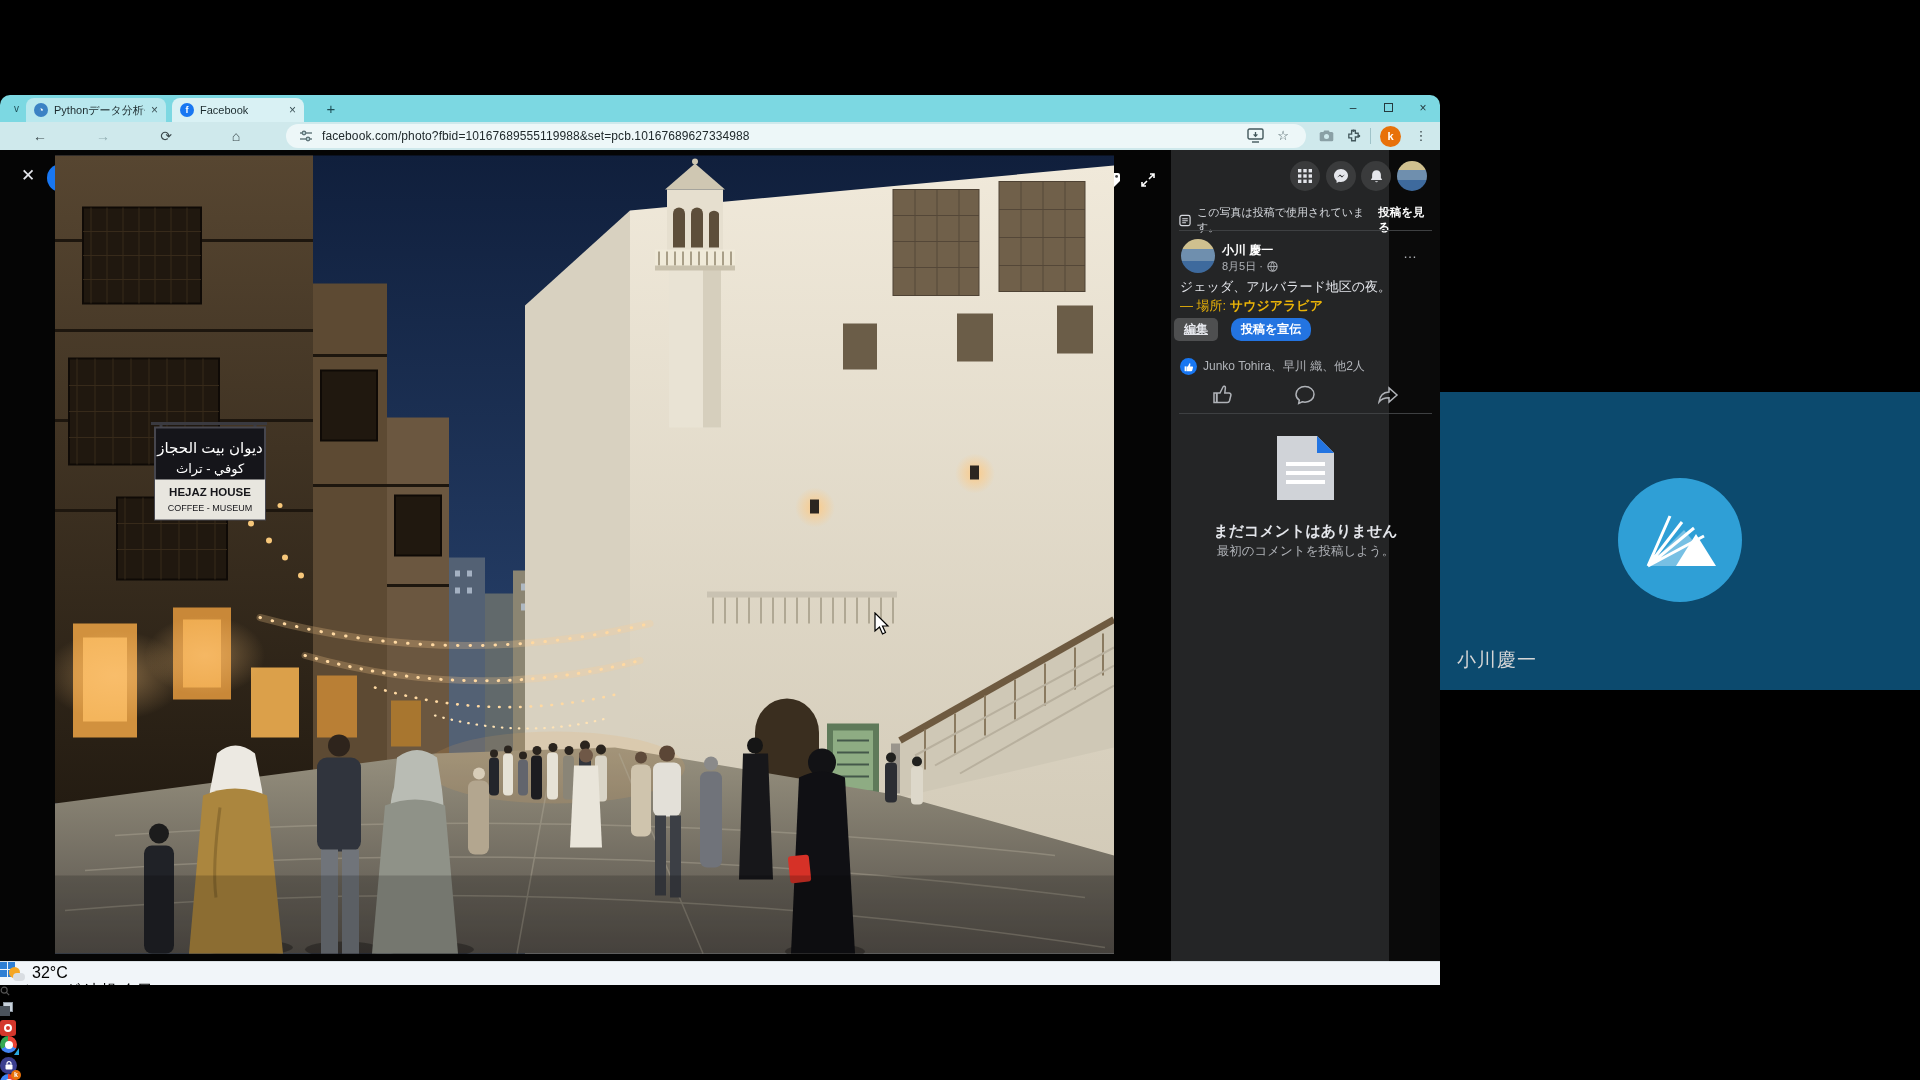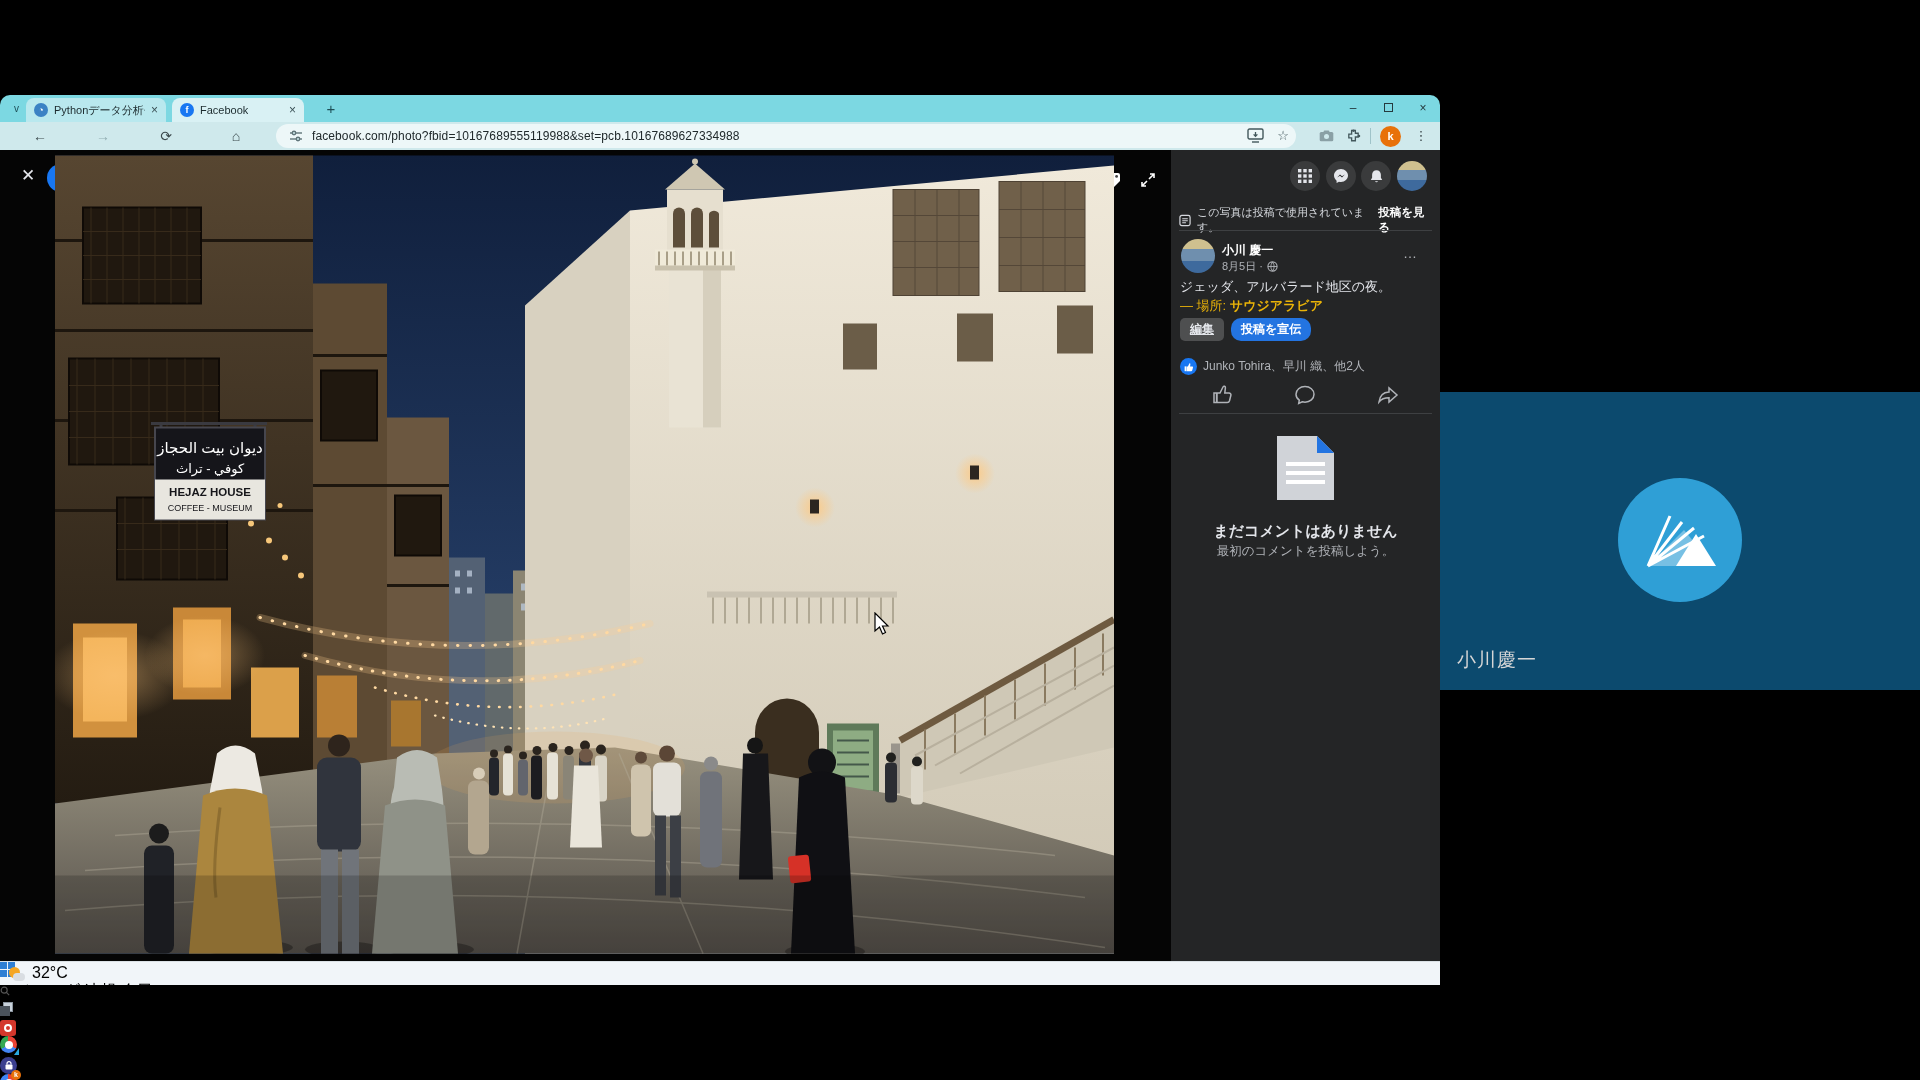--- a/index.html
+++ b/index.html
@@ -16,52 +16,52 @@
   .tab.active { background:#d9f1f4; }
   .tab-title { max-width:100px; white-space:nowrap; overflow:hidden; }
   .favicon { width:14px; height:14px; border-radius:50%; flex:0 0 14px; display:flex; align-items:center; justify-content:center; color:#fff; font-size:9px; font-weight:bold; }
   .tab-close { color:#3c5257; font-size:12px; line-height:12px; cursor:default; }
   .tabsearch { position:absolute; left:8px; top:6px; width:17px; height:17px; border-radius:50%; color:#1d4f57; font-size:10px; text-align:center; line-height:16px; }
   .newtab { position:absolute; left:322px; top:5px; width:18px; height:18px; color:#1d4f57; font-size:15px; text-align:center; line-height:18px; }
   .winctl { position:absolute; top:2px; width:30px; height:22px; color:#253a3e; font-size:12px; text-align:center; line-height:22px; }
   .toolbar { position:absolute; left:0; top:27px; width:1440px; height:28px; background:#cfe9ec; }
   .navbtn { position:absolute; top:3px; width:22px; height:22px; text-align:center; line-height:22px; font-size:14px; color:#3c4a4d; }
   .navbtn.dis { color:#92aeb3; }
-  .urlbar { position:absolute; left:276px; top:2px; width:1020px; height:24px; background:#edf7f8; border-radius:12px; display:flex; align-items:center; }
+  .urlbar { position:absolute; left:286px; top:2px; width:1020px; height:24px; background:#edf7f8; border-radius:12px; display:flex; align-items:center; }
   .url-text { font-size:12px; color:#20292b; margin-left:8px; letter-spacing:0.1px; }
   .tune { margin-left:12px; width:16px; height:16px; }
   .urlbar-right { position:absolute; right:6px; top:4px; display:flex; gap:10px; align-items:center; }
   .tb-ic { width:18px; height:18px; display:flex; align-items:center; justify-content:center; color:#43585c; font-size:13px; }
   .avatar-k { position:absolute; left:1380px; top:4px; width:21px; height:21px; border-radius:50%; background:#e8710a; color:#fff; font-size:11px; font-weight:bold; text-align:center; line-height:21px; }
   .menu3 { position:absolute; left:1413px; top:3px; width:16px; height:22px; color:#3c4a4d; font-size:13px; text-align:center; line-height:22px; }
   .vsep { position:absolute; left:1370px; top:6px; width:1px; height:16px; background:#9fc3c9; }
 
   
   .fbpage { position:absolute; left:0; top:55px; width:1440px; height:835px; background:#0a0a0a; display:flex; }
   .photo-area { position:relative; width:1171px; height:835px; background:#050505; overflow:hidden; }
   .photo-svg { position:absolute; left:55px; top:5px; }
   .fb-close { position:absolute; left:18px; top:16px; width:20px; height:20px; color:#e4e6eb; font-size:17px; line-height:20px; text-align:center; }
   .fb-logo { position:absolute; left:47px; top:14px; width:28px; height:28px; border-radius:50%; background:#1877f2; color:#fff; font-size:20px; font-weight:bold; text-align:center; line-height:26px; }
   .ph-btn { position:absolute; top:16px; width:28px; height:28px; border-radius:50%; display:flex; align-items:center; justify-content:center; }
   .ph-btn.dim { background:rgba(120,120,120,.45); }
 
-  .panel { position:relative; width:269px; height:835px; background:#242526; color:#e4e6eb; }
+  .panel { position:relative; width:218px; height:835px; background:#242526; color:#e4e6eb; }
   .circ30 { position:absolute; top:11px; width:30px; height:30px; border-radius:50%; background:#3a3b3c; display:flex; align-items:center; justify-content:center; }
   .banner { position:absolute; left:8px; top:55px; width:253px; font-size:11.5px; color:#d5d8dd; display:flex; align-items:center; gap:6px; }
   .banner-link { margin-left:auto; font-weight:bold; color:#fff; font-size:11.5px; }
   .divider { position:absolute; left:8px; width:253px; height:1px; background:#3e4042; }
   .author-avatar { position:absolute; left:10px; top:89px; width:34px; height:34px; border-radius:50%;
     background:linear-gradient(180deg,#cfc08f 0 30%,#6f8fae 30% 65%,#3e6a9d 65% 100%); }
   .author-name { position:absolute; left:51px; top:92px; font-size:12px; font-weight:bold; color:#ffffff; }
   .author-date { position:absolute; left:51px; top:109px; font-size:11px; color:#b0b3b8; display:flex; gap:4px; align-items:center; }
   .post-dots { position:absolute; left:232px; top:95px; color:#b0b3b8; font-size:14px; letter-spacing:1px; }
   .post-text { position:absolute; left:9px; top:128px; width:252px; font-size:13px; color:#e4e6eb; }
   .post-loc { position:absolute; left:9px; top:147px; width:252px; font-size:13px; color:#eab308; }
   .btn { position:absolute; top:168px; height:23px; border-radius:5px; font-size:12px; font-weight:bold; color:#e4e6eb; display:flex; align-items:center; justify-content:center; padding:0 10px; }
-  .btn-edit { left:9px; background:#4e4f50;text-decoration:underline; }
+  .btn-edit { left:3px; background:#4e4f50;text-decoration:underline; }
   .btn-boost { left:60px; background:#2374e1; color:#fff;border-radius:10px; }
   .react-row { position:absolute; left:9px; top:208px; display:flex; align-items:center; gap:6px; font-size:12px; color:#b0b3b8; }
   .like-bubble { width:17px; height:17px; border-radius:50%; background:#1877f2; display:flex; align-items:center; justify-content:center; }
   .action-row { position:absolute; left:0; top:233px; width:269px; height:24px; }
   .action-ic { position:absolute; top:0; width:24px; height:24px; }
   .empty-doc { position:absolute; left:106px; top:286px; }
   .empty-title { position:absolute; left:0; top:372px; width:269px; text-align:center; font-size:15px; font-weight:bold; color:#e4e6eb; }
   .empty-sub { position:absolute; left:0; top:393px; width:269px; text-align:center; font-size:12.5px; color:#b0b3b8; }
   .composer { position:absolute; left:7px; top:428px; width:255px; height:60px; background:#3a3b3c; border-radius:16px; }
   .composer-avatar { position:absolute; left:5px; top:4px; width:30px; height:30px; border-radius:50%;

